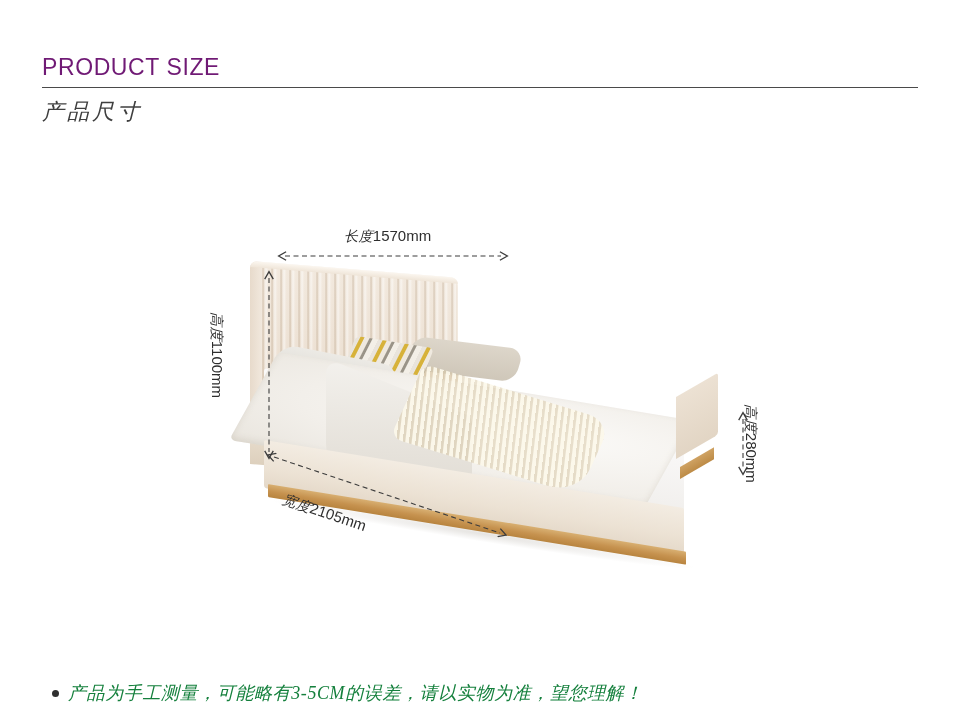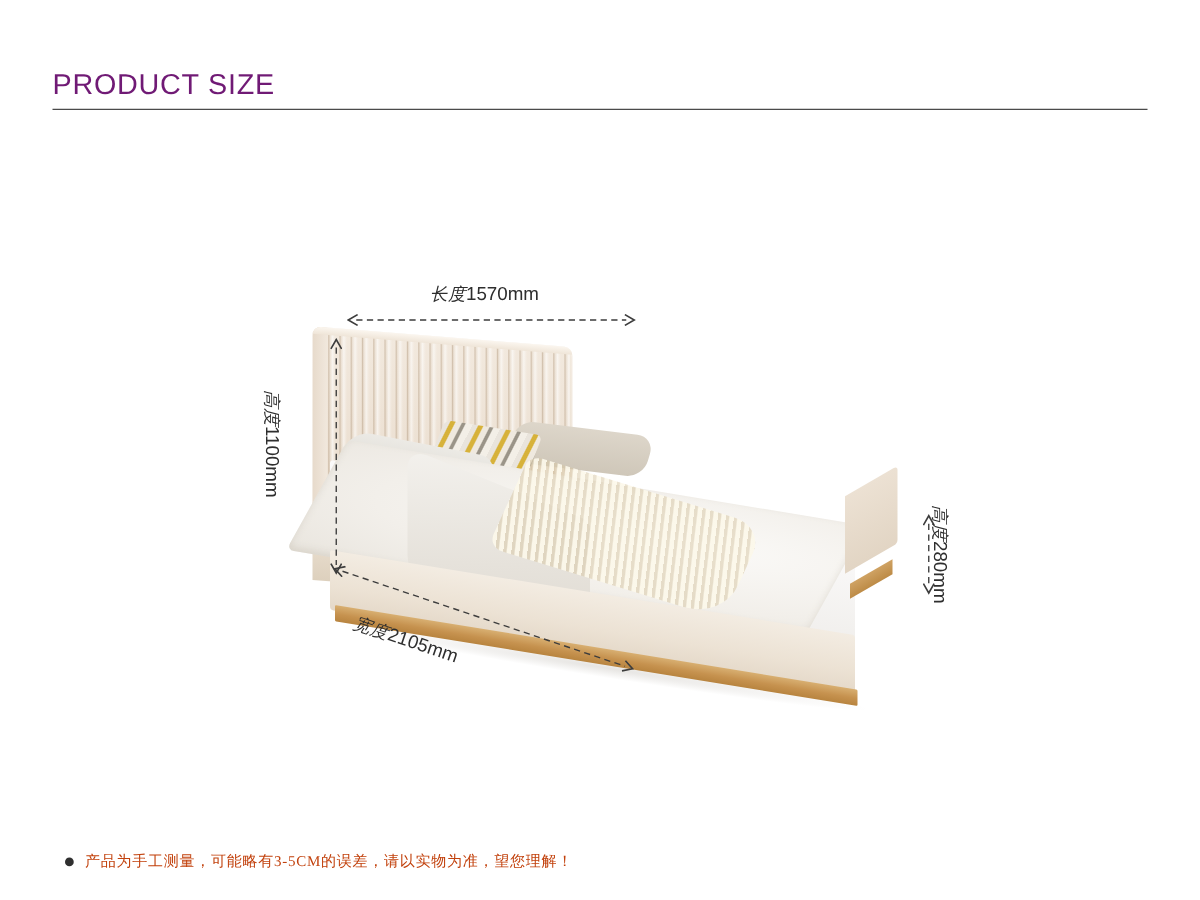--- a/index.html
+++ b/index.html
@@ -305,32 +305,34 @@
     gap: 9px;
   }
   #footnote-bullet {
     width: 7px; height: 7px;
     border-radius: 50%;
     background: #2f2f2f;
     flex: 0 0 auto;
   }
   #footnote-text {
     font-family: "Liberation Serif", serif;
-    font-size: 12px;
+    font-style: italic;
+    font-size: 18px;
     letter-spacing: .6px;
-    color: #c2410c;
+    color: #15803d;
     white-space: nowrap;
   }
 </style>
 </head>
 <body>
 
 <div id="header-block">
   <div id="title-en">PRODUCT SIZE</div>
   <div id="title-rule"></div>
+  <div id="title-cn">产品尺寸</div>
 </div>
 
 <div id="figure">
   <div id="bed-stage">
 
     <div class="bed-part" id="ground-shadow"></div>
 
     <div class="bed-part" id="headboard">
       <div id="headboard-leftpanel"></div>
       <div id="headboard-pleats"></div>

